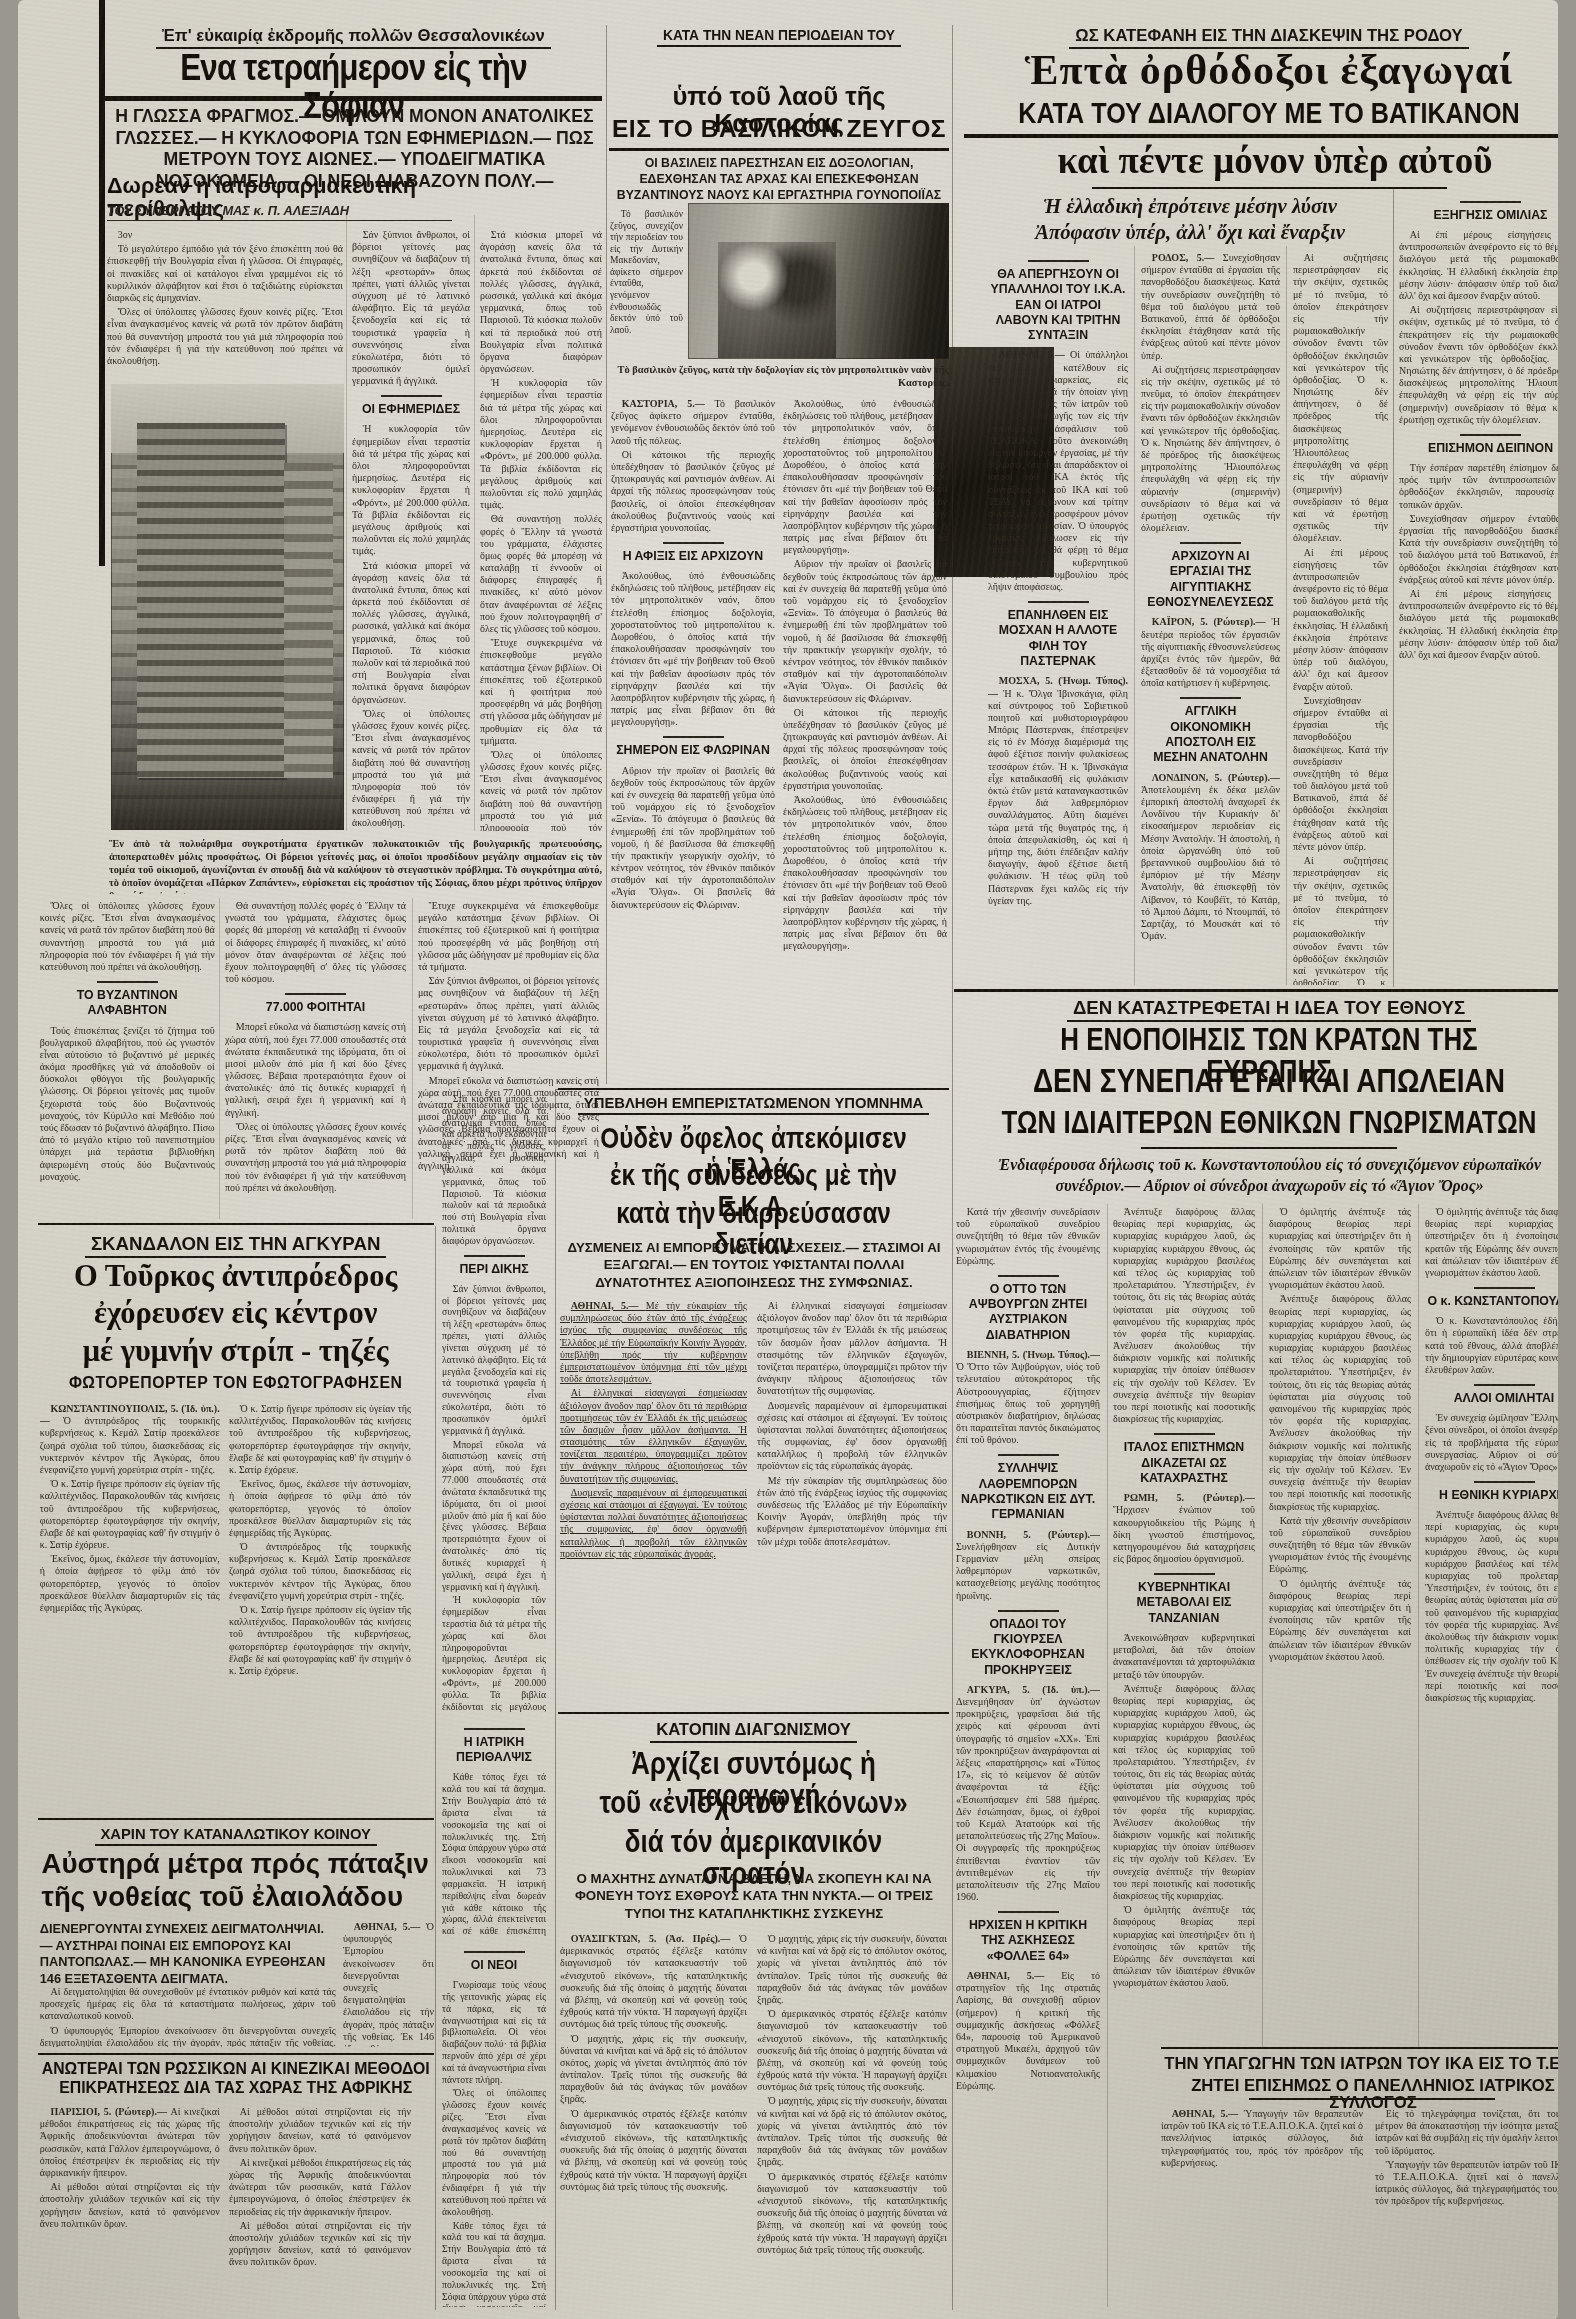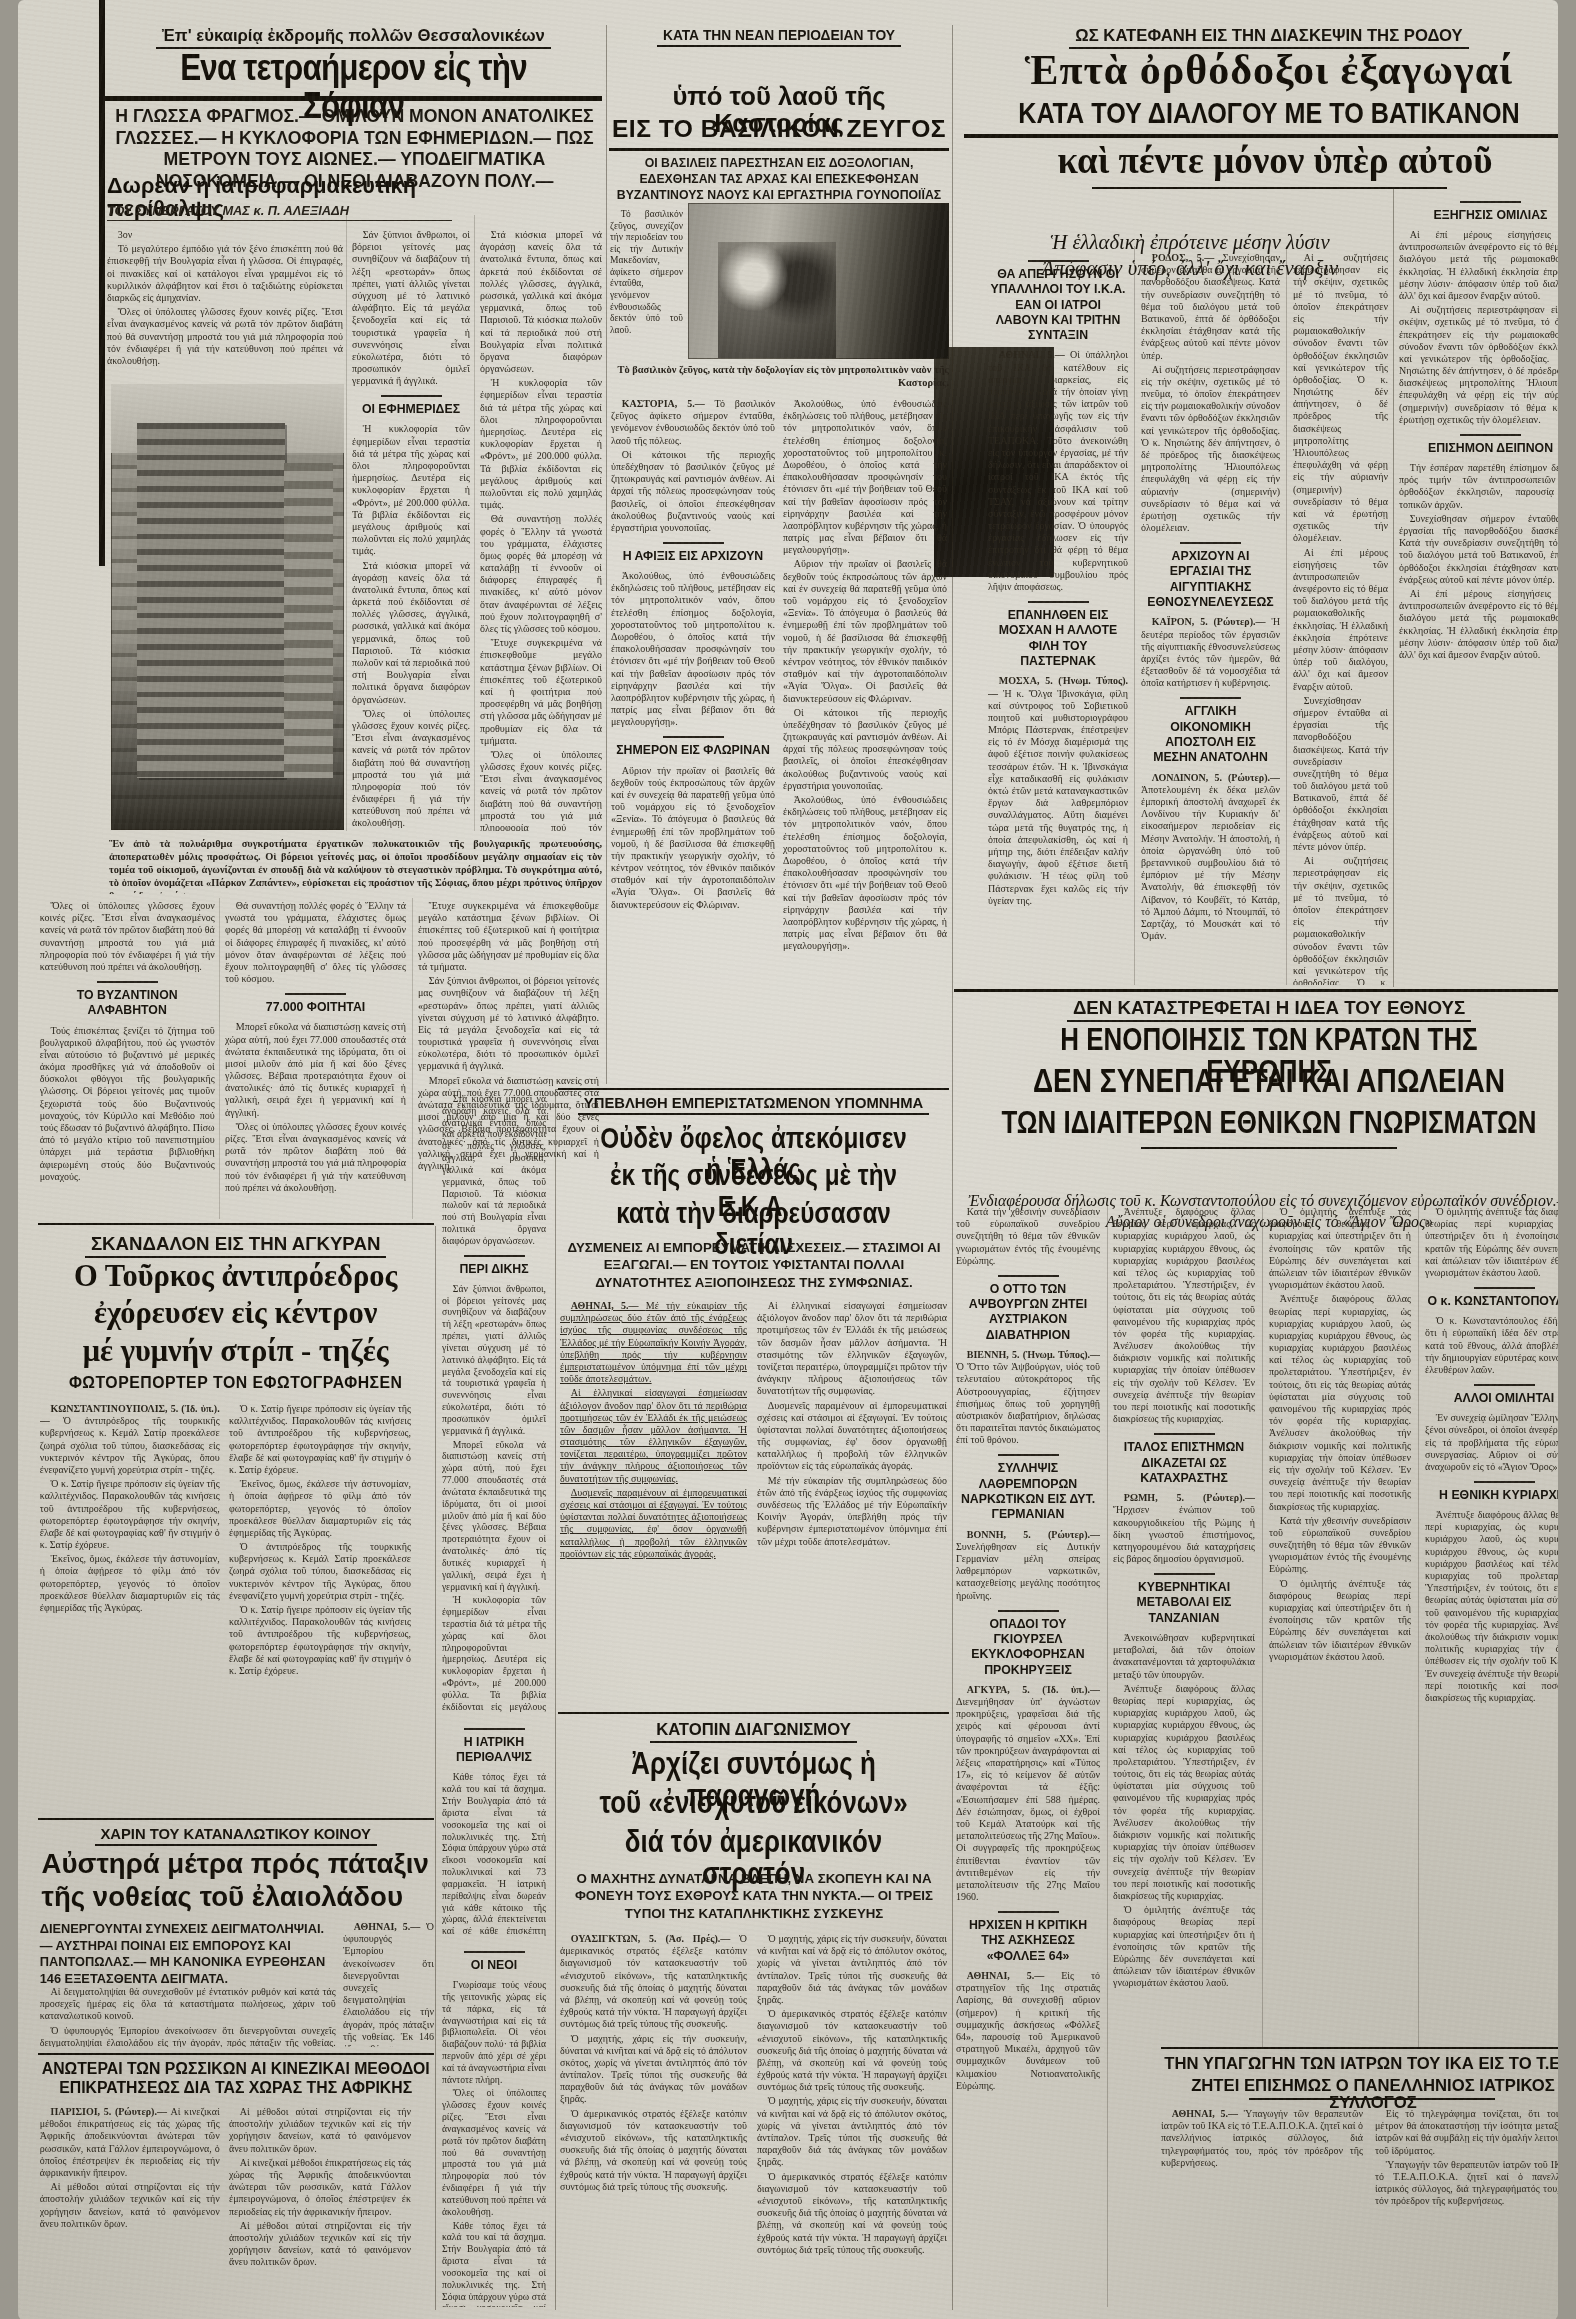--- a/index.html
+++ b/index.html
@@ -27,21 +27,21 @@
   .deck{font-family:"Liberation Sans",sans-serif;font-weight:700;color:#1b1710;text-align:center;}
   .byline{font-family:"Liberation Sans",sans-serif;font-weight:700;font-style:italic;}
   .col{font-size:10px;line-height:1.22;text-align:justify;overflow:hidden;color:#2b261c;}
   .col p{margin:0 0 2px 0;text-indent:10.8px;}
   .col p b{font-family:"Liberation Serif",serif;}
   .col .sh{font-family:"Liberation Sans",sans-serif;font-weight:700;font-size:12.3px;line-height:1.25;
            text-align:center;text-indent:0;margin:7.9px 2px 5.9px;color:#17130c;}
   .col .sh::before{content:"";display:block;width:61px;margin:0 auto 4.9px;border-top:2px solid #27221a;}
   .caption{font-size:10.4px;line-height:1.25;text-align:justify;font-weight:700;overflow:hidden;}
   .photo{position:absolute;box-shadow:0 0 0 1px rgba(40,35,25,.6) inset;}
-  .deck-it{font-family:"Liberation Serif",serif;font-weight:400;font-style:italic;text-align:center;color:#17130c;margin-top:36px;}
+  .deck-it{font-family:"Liberation Serif",serif;font-weight:700;font-style:italic;text-align:center;color:#17130c;}
 </style>
 </head>
 <body>
 
 <div id="page">
 
   <div class="abs" style="left:81px;top:0;width:5.9px;height:566px;background:#17130c;"></div>
   <div class="abs" style="left:916px;top:347px;width:120px;height:230px;background:linear-gradient(160deg,#3a362c,#17140e 55%,#24201a);"></div>
 
   <div class="vr" style="left:588px;top:24.6px;height:1059px;"></div>

